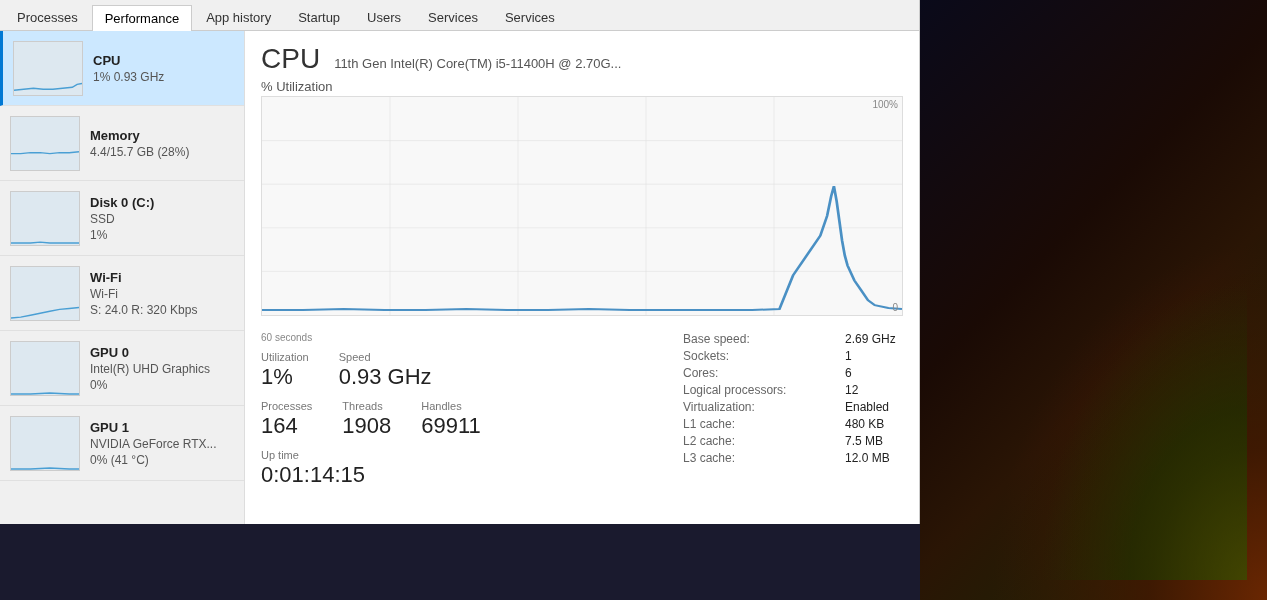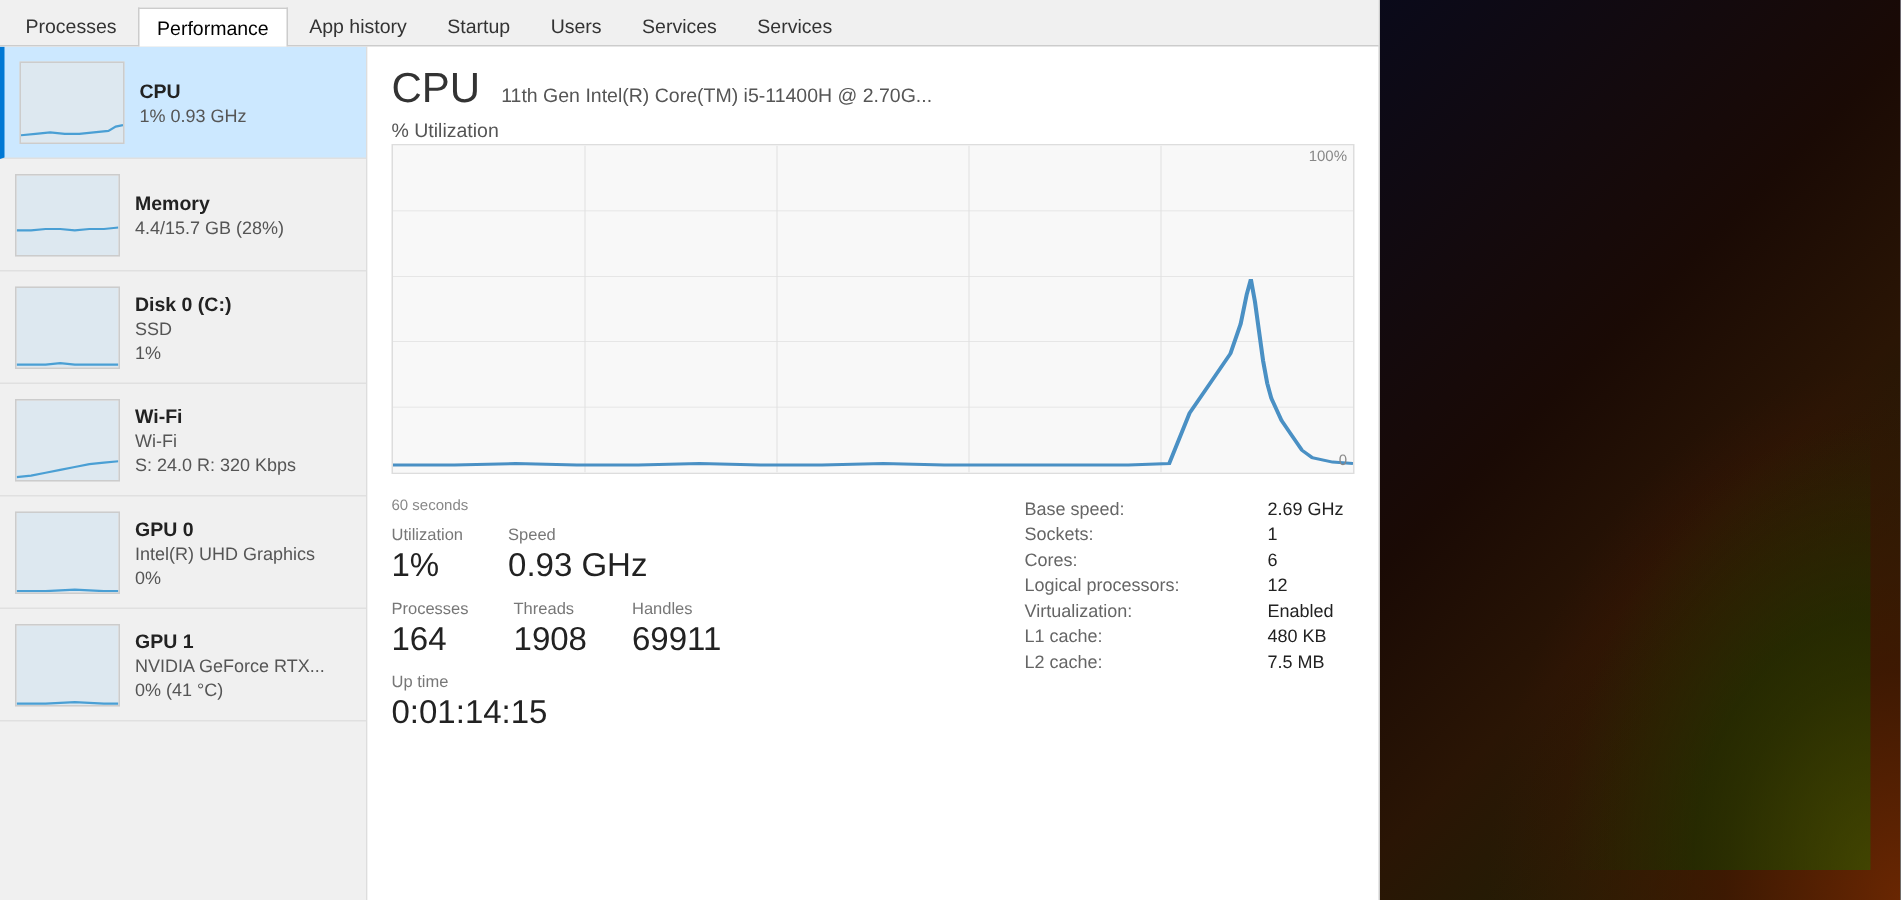--- a/index.html
+++ b/index.html
@@ -7,21 +7,21 @@
       width: 1267px;
       height: 600px;
       overflow: hidden;
       font-family: 'Segoe UI', Arial, sans-serif;
       background: #1a1a2e;
       display: flex;
     }
 
     .task-manager {
       width: 920px;
-      height: 600px;
+      height: 524px;
       background: #f0f0f0;
       display: flex;
       flex-direction: column;
       border-right: 1px solid #ccc;
     }
 
     
     .tab-bar {
       display: flex;
       background: #f0f0f0;
@@ -417,20 +417,24 @@
             <span class="info-val">Enabled</span>
           </div>
           <div class="info-row">
             <span class="info-key">L1 cache:</span>
             <span class="info-val">480 KB</span>
           </div>
           <div class="info-row">
             <span class="info-key">L2 cache:</span>
             <span class="info-val">7.5 MB</span>
           </div>
+          <div class="info-row">
+            <span class="info-key">L3 cache:</span>
+            <span class="info-val">12.0 MB</span>
+          </div>
         </div>
       </div>
 
     </div>
   </div>
 </div>
 
 <div class="desktop-bg"></div>
 
 </body></html>

